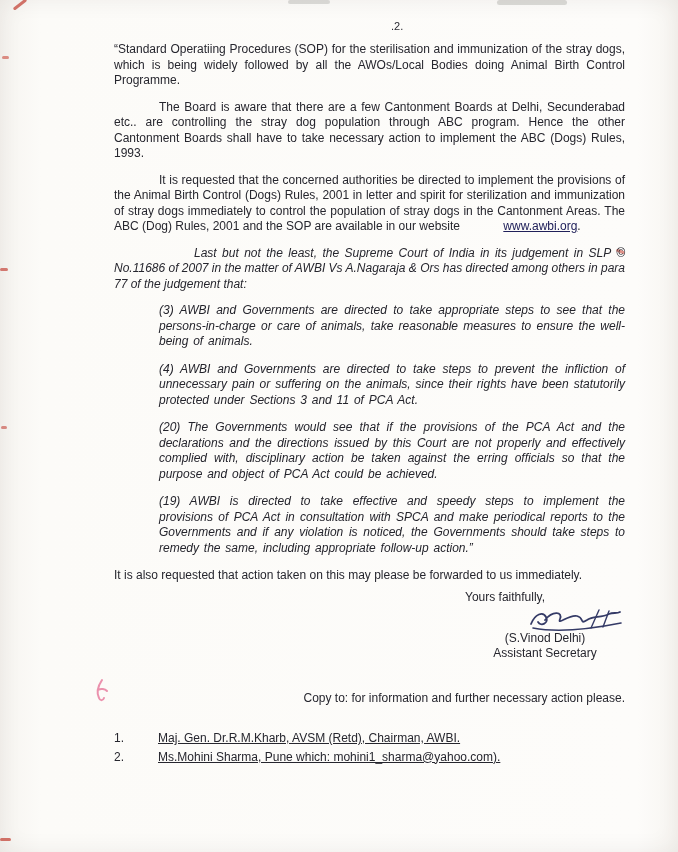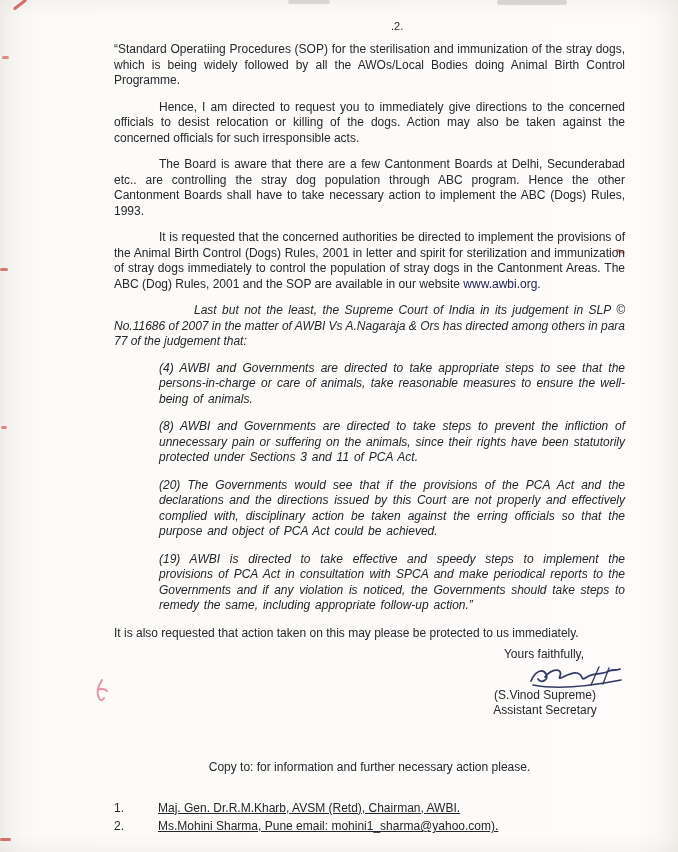--- a/index.html
+++ b/index.html
@@ -43,35 +43,37 @@
   .quote {
     font-style: italic;
     text-align: justify;
     margin: 0 0 12px 45px;
     color: #24242c;
     word-spacing: 1.5px;
   }
   .closing { margin-top: 2px; margin-bottom: 6px; text-align: left; }
   .link {
     color: #20205a;
+    text-decoration: underline;
     cursor: pointer;
+    margin-left: 40px;
   }
   .signoff {
     width: 160px;
     margin-left: auto;
     text-align: center;
     line-height: 15px;
   }
-  .signoff .sal { text-align: center; padding-right: 2px; }
+  .signoff .sal { text-align: left; padding-right: 2px; }
   .sig-wrap { height: 26px; position: relative; text-align: right; }
   .sig-wrap svg { position: absolute; right: 0; top: 1px; }
   .copyto {
-    margin-top: 42px;
+    margin-top: 30px;
     margin-bottom: 25px;
-    text-align: center;
+    text-align: right;
   }
   .cc-row { display: flex; margin-bottom: 3px; }
   .cc-num { width: 44px; flex: 0 0 44px; }
   .cc-text { flex: 1; text-decoration: underline; }
   
   .artifact { position: absolute; pointer-events: none; }
   .mark-top-left { left: 12px; top: 3px; width: 16px; height: 3px; background: #c4453a; opacity: .75; transform: rotate(-38deg); border-radius: 2px; }
   .mark-left-dot { left: 2px; top: 56px; width: 7px; height: 3px; background: #cc4a3c; opacity: .6; border-radius: 2px; }
   .mark-left-1 { left: 0; top: 268px; width: 8px; height: 3px; background: #c4453a; opacity: .7; border-radius: 2px; }
   .mark-left-2 { left: 1px; top: 426px; width: 6px; height: 3px; background: #c4453a; opacity: .6; border-radius: 2px; }
@@ -97,53 +99,52 @@
   <svg class="artifact pink-tick" width="18" height="26" viewBox="0 0 18 26">
     <path d="M10 2 C6 8, 4 14, 7 20 C8 23, 11 23, 12 20 M6 12 C9 10, 13 11, 15 13" fill="none" stroke="#e87ea0" stroke-width="2" stroke-linecap="round" opacity="0.85"></path>
   </svg>
 
   <div class="page-number">.2.</div>
 
   <div class="content">
 
     <p class="para">“Standard Operatiing Procedures (SOP) for the sterilisation and immunization of the stray dogs, which is being widely followed by all the AWOs/Local Bodies doing Animal Birth Control Programme.</p>
 
-    <p class="para ind1">Hence, I am directed to request you to immediately give directions to the concerned officials to desist relocation or killing of the dogs. Action may also be taken against the concerned officials for such irresponsible acts.</p>
 
     <p class="para ind1">The Board is aware that there are a few Cantonment Boards at Delhi, Secunderabad etc.. are controlling the stray dog population through ABC program. Hence the other Cantonment Boards shall have to take necessary action to implement the ABC (Dogs) Rules, 1993.</p>
 
     <p class="para ind1"><span>It is requested that the concerned authorities be directed to implement the provisions of the Animal Birth Control (Dogs) Rules, 2001 in letter and spirit for sterilization and immunization of stray dogs immediately to control the population of stray dogs in the Cantonment Areas. The ABC (Dog) Rules, 2001 and the SOP are available in our website </span><a class="link">www.awbi.org</a><span>.</span></p>
 
     <p class="para ind2">Last but not the least, the Supreme Court of India in its judgement in SLP © No.11686 of 2007 in the matter of AWBI Vs A.Nagaraja &amp; Ors has directed among others in para 77 of the judgement that:</p>
 
-    <p class="quote">(4) AWBI and Governments are directed to take appropriate steps to see that the persons-in-charge or care of animals, take reasonable measures to ensure the well-being of animals.</p>
-    <p class="quote">(8) AWBI and Governments are directed to take steps to prevent the infliction of unnecessary pain or suffering on the animals, since their rights have been statutorily protected under Sections 3 and 11 of PCA Act.</p>
+    <p class="quote">(3) AWBI and Governments are directed to take appropriate steps to see that the persons-in-charge or care of animals, take reasonable measures to ensure the well-being of animals.</p>
+    <p class="quote">(4) AWBI and Governments are directed to take steps to prevent the infliction of unnecessary pain or suffering on the animals, since their rights have been statutorily protected under Sections 3 and 11 of PCA Act.</p>
     <p class="quote">(20) The Governments would see that if the provisions of the PCA Act and the declarations and the directions issued by this Court are not properly and effectively complied with, disciplinary action be taken against the erring officials so that the purpose and object of PCA Act could be achieved.</p>
     <p class="quote">(19) AWBI is directed to take effective and speedy steps to implement the provisions of PCA Act in consultation with SPCA and make periodical reports to the Governments and if any violation is noticed, the Governments should take steps to remedy the same, including appropriate follow-up action.”</p>
 
-    <p class="para closing">It is also requested that action taken on this may please be protected to us immediately.</p>
+    <p class="para closing">It is also requested that action taken on this may please be forwarded to us immediately.</p>
 
     <div class="signoff">
       <div class="sal">Yours faithfully,</div>
       <div class="sig-wrap">
         <svg width="100" height="26" viewBox="0 0 100 26">
           <path d="M6 18 C10 8, 18 5, 21 11 C24 17, 16 21, 13 16 M20 14 C28 4, 38 6, 35 13 C32 20, 44 8, 52 10 C60 12, 54 19, 62 14 C68 10, 76 12, 84 8 C88 6, 92 8, 95 6" fill="none" stroke="#343a66" stroke-width="1.8" stroke-linecap="round"></path>
           <path d="M8 22 C34 27, 66 23, 96 17" fill="none" stroke="#343a66" stroke-width="1.6" stroke-linecap="round"></path>
           <path d="M74 4 L66 22 M84 5 L78 21" fill="none" stroke="#343a66" stroke-width="1.4" stroke-linecap="round"></path>
         </svg>
       </div>
-      <div>(S.Vinod Supreme)</div>
+      <div>(S.Vinod Delhi)</div>
       <div>Assistant Secretary</div>
     </div>
 
     <div class="copyto">Copy to: for information and further necessary action please.</div>
 
     <div class="cc-row">
       <span class="cc-num">1.</span>
       <span class="cc-text">Maj. Gen. Dr.R.M.Kharb, AVSM (Retd), Chairman, AWBI.</span>
     </div>
     <div class="cc-row">
       <span class="cc-num">2.</span>
-      <span class="cc-text">Ms.Mohini Sharma, Pune email: mohini1_sharma@yahoo.com).</span>
+      <span class="cc-text">Ms.Mohini Sharma, Pune which: mohini1_sharma@yahoo.com).</span>
     </div>
 
   </div>
 </div>
 
 </body></html>

